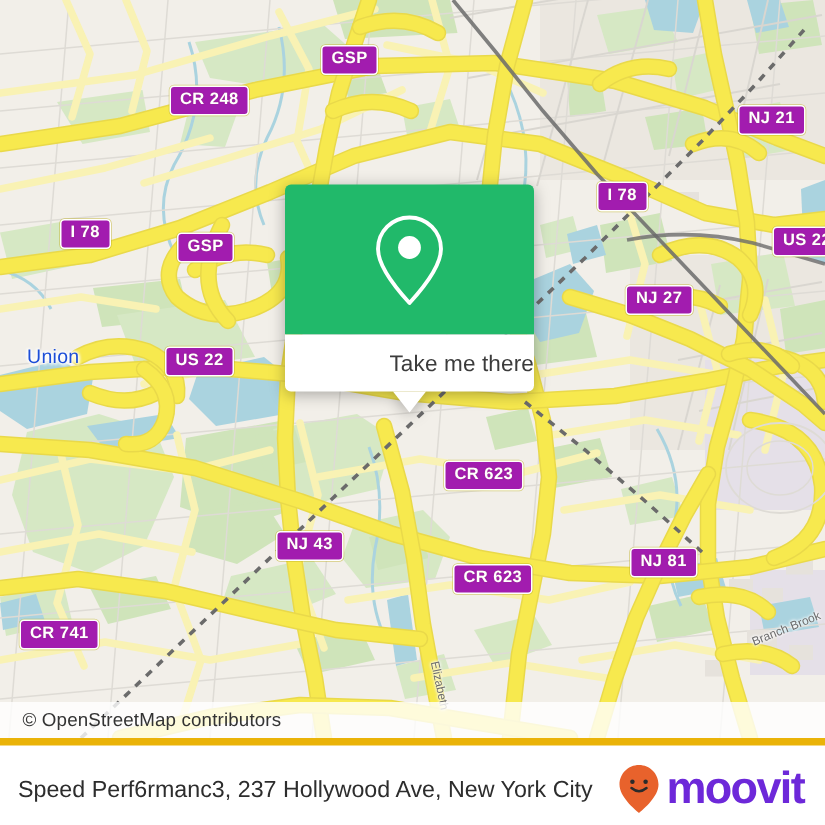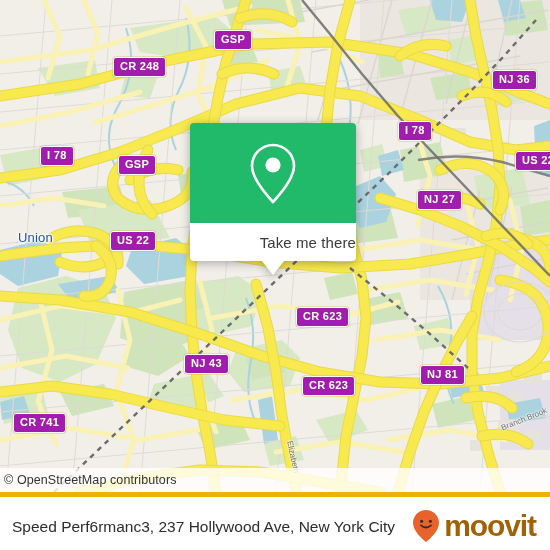--- a/index.html
+++ b/index.html
@@ -44,21 +44,21 @@
     text-shadow:0 0 1px rgba(120,110,20,.35);
   }
 
   
   .attrib{
     position:absolute;left:0;bottom:0;width:550px;height:24px;
     background:rgba(255,255,255,.80);
     display:flex;align-items:center;
   }
   .attrib span{
-    font-size:12.5px;color:#333;padding-left:4px;letter-spacing:.1px;
+    font-size:12.5px;color:#333;padding-left:15px;letter-spacing:.1px;
   }
 
   
   .callout{
     position:absolute;left:190px;top:123px;width:166px;
     filter:drop-shadow(0 2px 5px rgba(0,0,0,.30));
   }
   .callout-top{
     background:#21b96a;
     height:100px;width:166px;
@@ -89,21 +89,21 @@
   }
   .footer-text{
     flex:1;padding-left:12px;padding-right:6px;
     font-size:15.5px;line-height:21px;color:#2d2d2d;
     max-width:400px;
   }
   .brand{
     display:flex;align-items:center;padding-right:14px;gap:2px;
   }
   .brand-name{
-    font-size:30px;font-weight:bold;color:#a16207;letter-spacing:-1.1px;
+    font-size:30px;font-weight:bold;color:#6d28d9;letter-spacing:-1.1px;
     line-height:1;margin-left:1px;
   }
 </style>
 </head>
 <body>
 
 <div class="app">
 
   <div class="map">
 
@@ -365,21 +365,21 @@
     </svg>
 
     <div class="city-label" style="left:18px;top:230px;">Union</div>
 
     <div class="street-label" style="left:294px;top:440px;transform:rotate(78deg);transform-origin:left top;">Elizabeth</div>
 
     <div class="street-label" style="left:500px;top:424px;transform:rotate(-22deg);transform-origin:left top;">Branch Brook</div>
 
     <div class="shield" style="left:214px;top:30px;">GSP</div>
     <div class="shield" style="left:113px;top:57px;">CR 248</div>
-    <div class="shield" style="left:492px;top:70px;">NJ 36</div>
+    <div class="shield" style="left:492px;top:70px;">NJ 21</div>
     <div class="shield" style="left:398px;top:121px;">I 78</div>
     <div class="shield" style="left:40px;top:146px;">I 78</div>
     <div class="shield" style="left:118px;top:155px;">GSP</div>
     <div class="shield" style="left:515px;top:151px;">US 22</div>
     <div class="shield" style="left:417px;top:190px;">NJ 27</div>
     <div class="shield" style="left:110px;top:231px;">US 22</div>
     <div class="shield" style="left:296px;top:307px;">CR 623</div>
     <div class="shield" style="left:184px;top:354px;">NJ 43</div>
     <div class="shield" style="left:420px;top:365px;">NJ 81</div>
     <div class="shield" style="left:302px;top:376px;">CR 623</div>

